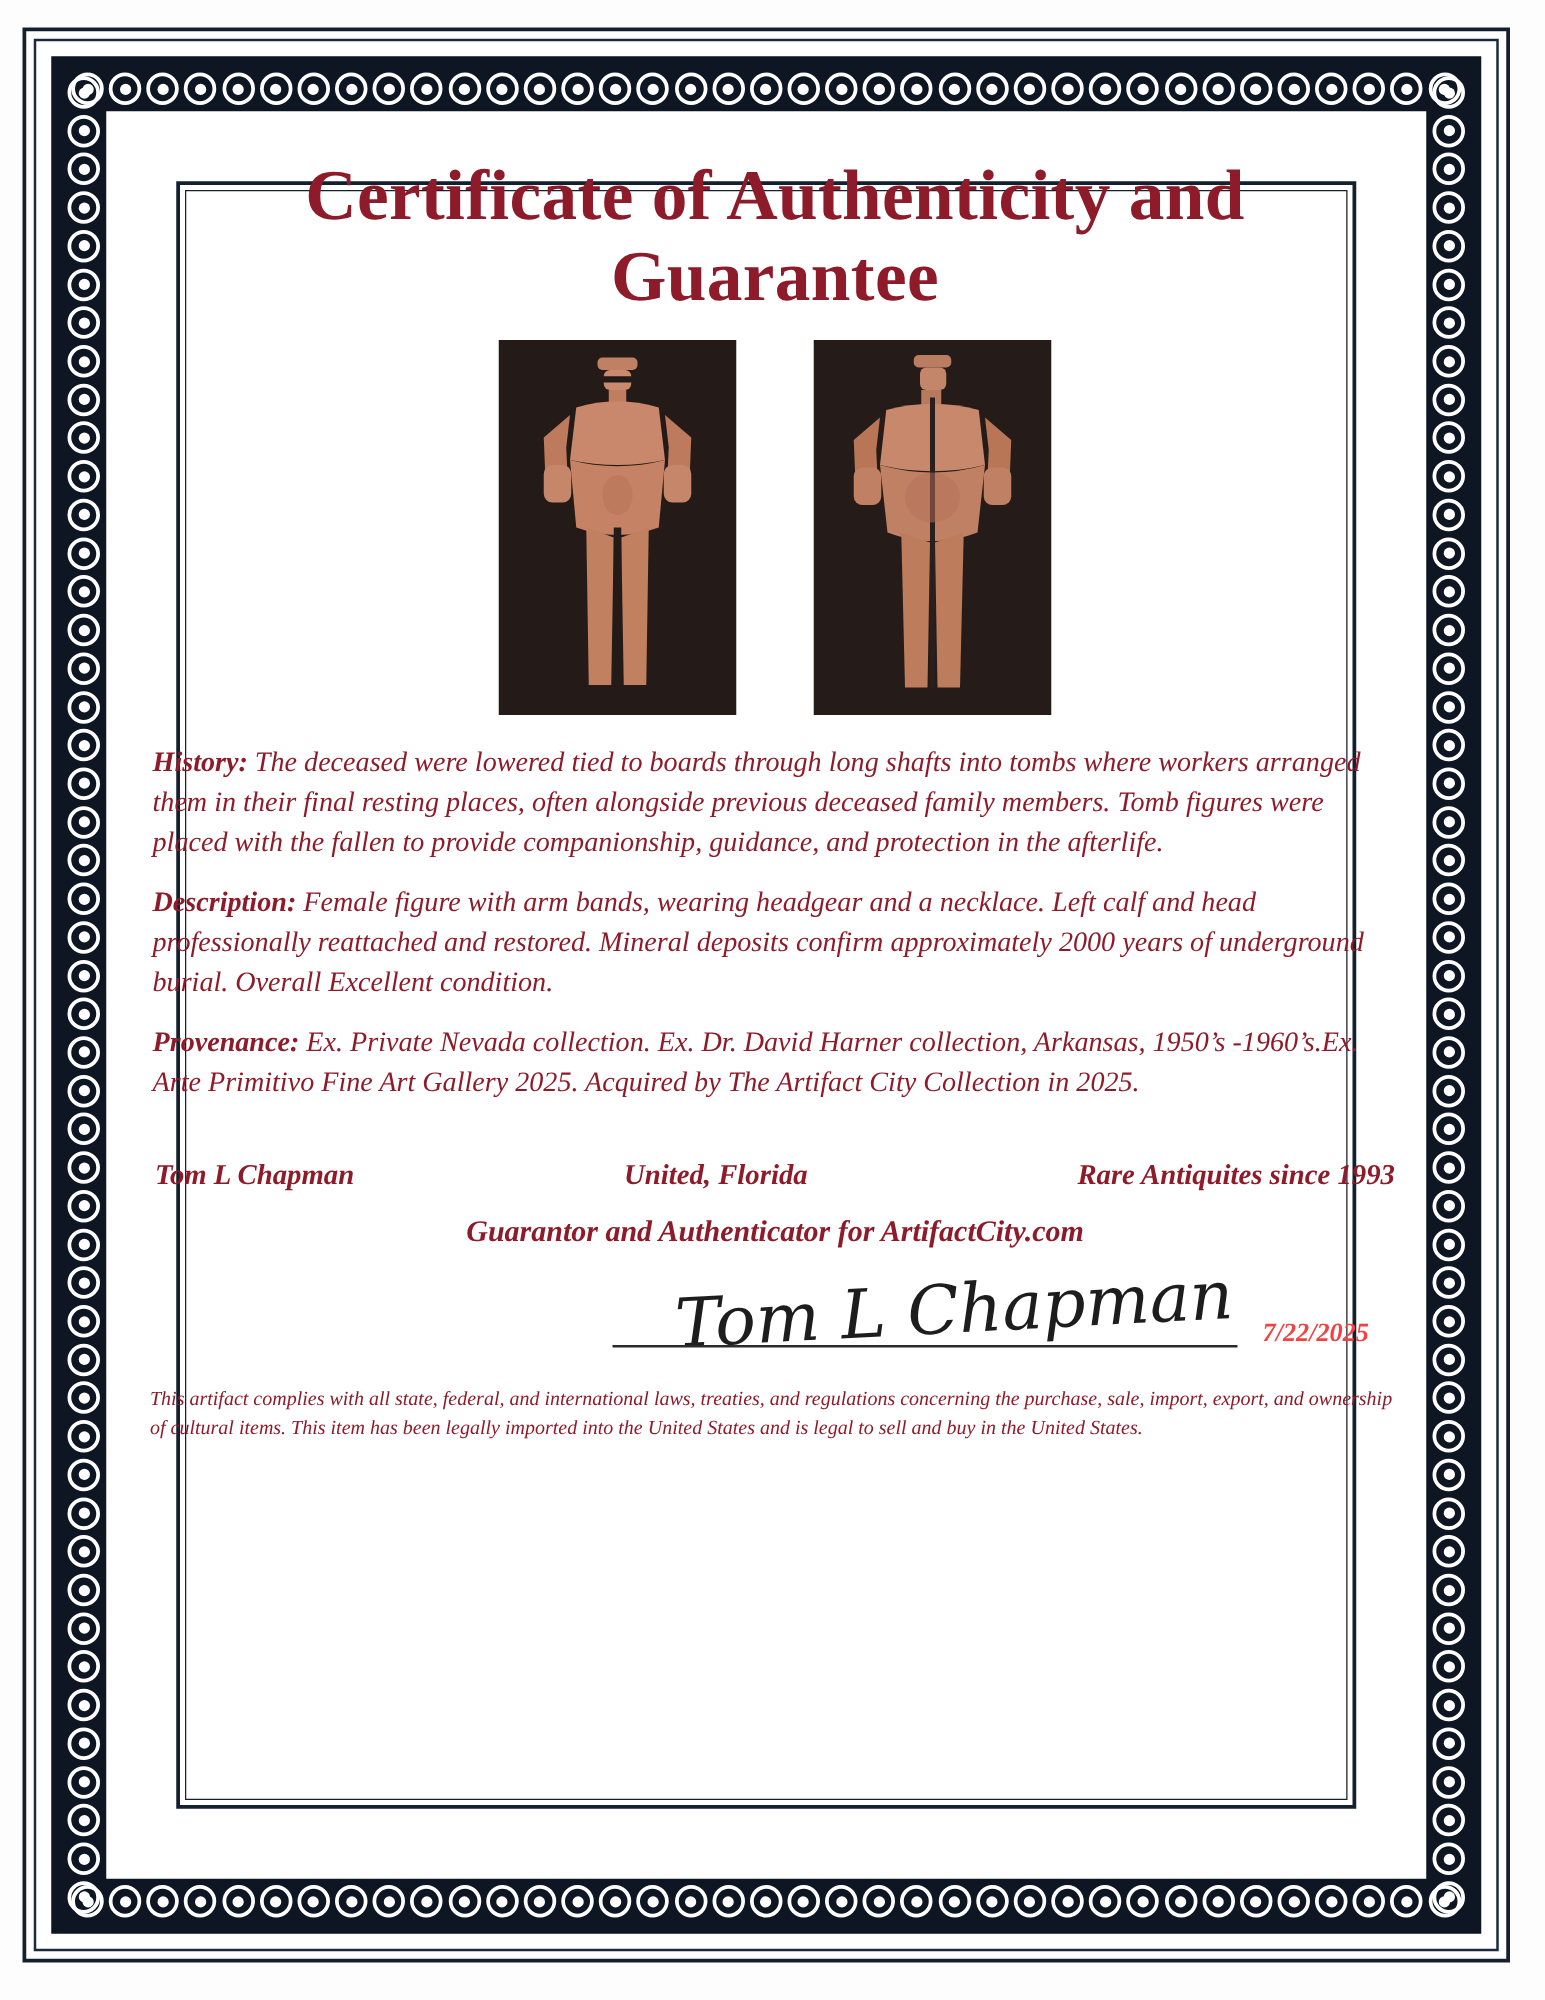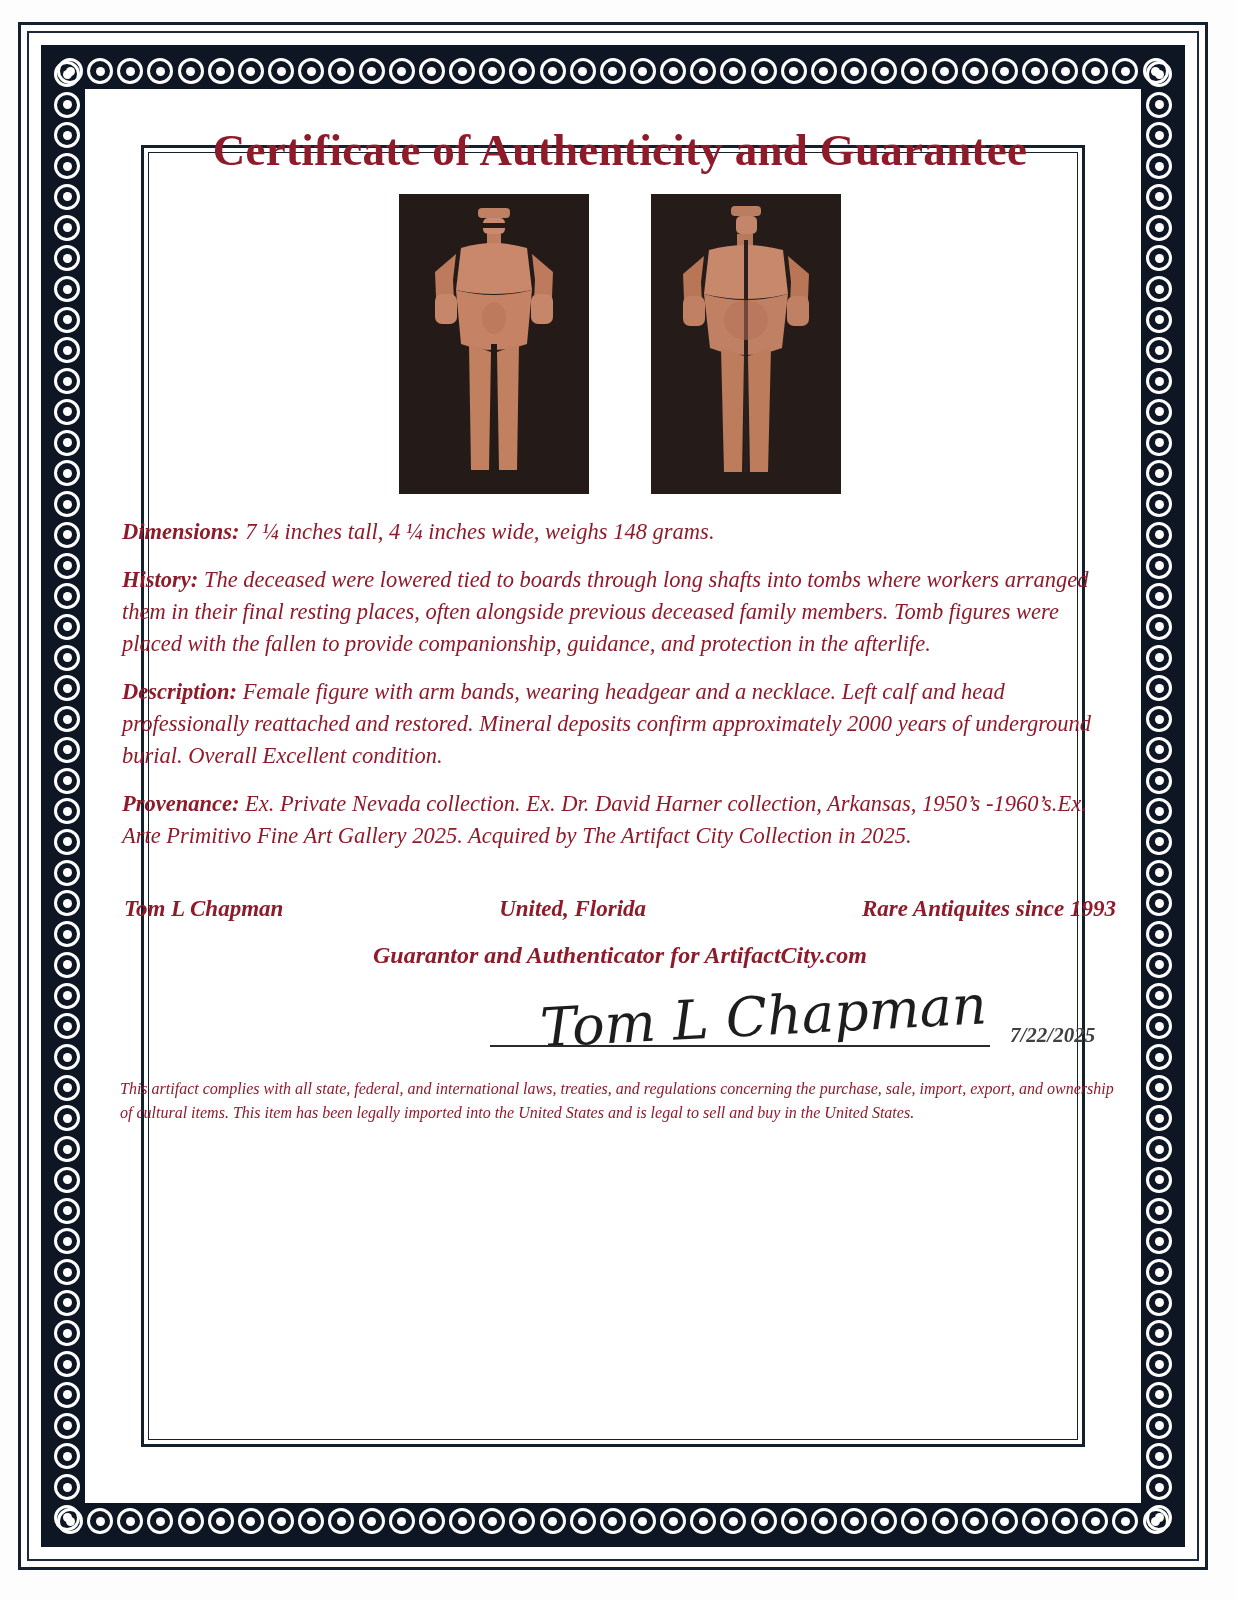--- a/index.html
+++ b/index.html
@@ -116,21 +116,21 @@
     left: 120px;
     top: 110px;
     width: 1000px;
     height: 1380px;
     box-sizing: border-box;
     color: #8a1f2b;
   }
 
   .title {
     text-align: center;
-    font-size: 45px;
+    font-size: 57px;
     font-weight: bold;
     color: #8e1b2a;
     letter-spacing: 0.3px;
     margin: 14px 0 18px 0;
     font-family: "Liberation Serif", serif;
     font-style: normal;
   }
 
   .certify {
     text-align: center;
@@ -213,21 +213,21 @@
     width: 500px;
     border-bottom: 2px solid #2a2a2a;
   }
   .sig-date {
     position: absolute;
     left: 890px;
     top: 36px;
     font-size: 21px;
     font-style: italic;
     font-weight: bold;
-    color: #404040;
+    color: #ef4444;
   }
 
   .compliance {
     font-size: 16px;
     font-style: italic;
     line-height: 1.45;
     color: #8e1b2a;
     margin-top: 16px;
   }
 </style>
@@ -479,23 +479,20 @@
             <path d="M70 154 L73 278 L91 278 L93 162 Z" fill="#bd7c5c"></path>
             <path d="M97 162 L99 278 L117 278 L120 154 Z" fill="#bd7c5c"></path>
             <rect x="93" y="46" width="4" height="232" fill="#2a1f1c"></rect>
           </g>
           <ellipse cx="95" cy="126" rx="22" ry="20" fill="#b3715a" opacity="0.5"></ellipse>
         </svg>
       </div>
 
     </div>
 
-    <p class="para">
-      <b>Dimensions:</b><span> 7 ¼ inches tall, 4 ¼ inches wide, weighs 148 grams.</span>
-    </p>
 
     <p class="para">
       <b>History:</b><span> The deceased were lowered tied to boards through long shafts into tombs where workers arranged them in their final resting places, often alongside previous deceased family members. Tomb figures were placed with the fallen to provide companionship, guidance, and protection in the afterlife.</span>
     </p>
 
     <p class="para">
       <b>Description:</b><span> Female figure with arm bands, wearing headgear and a necklace. Left calf and head professionally reattached and restored.  Mineral deposits confirm approximately 2000 years of underground burial. Overall Excellent condition.</span>
     </p>
 
     <p class="para">

